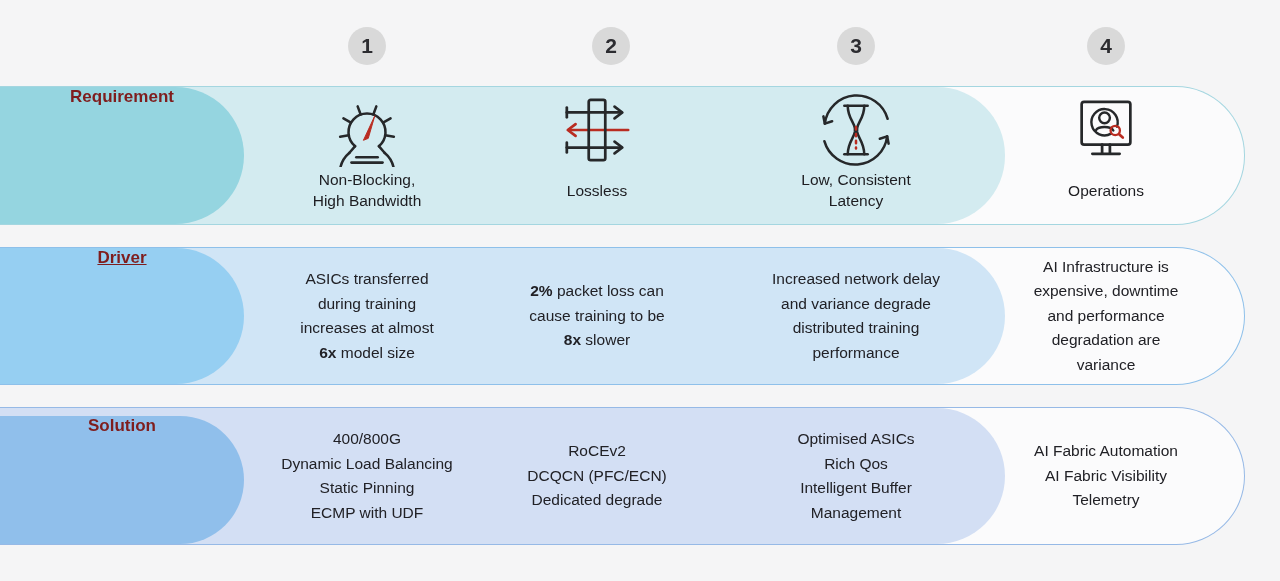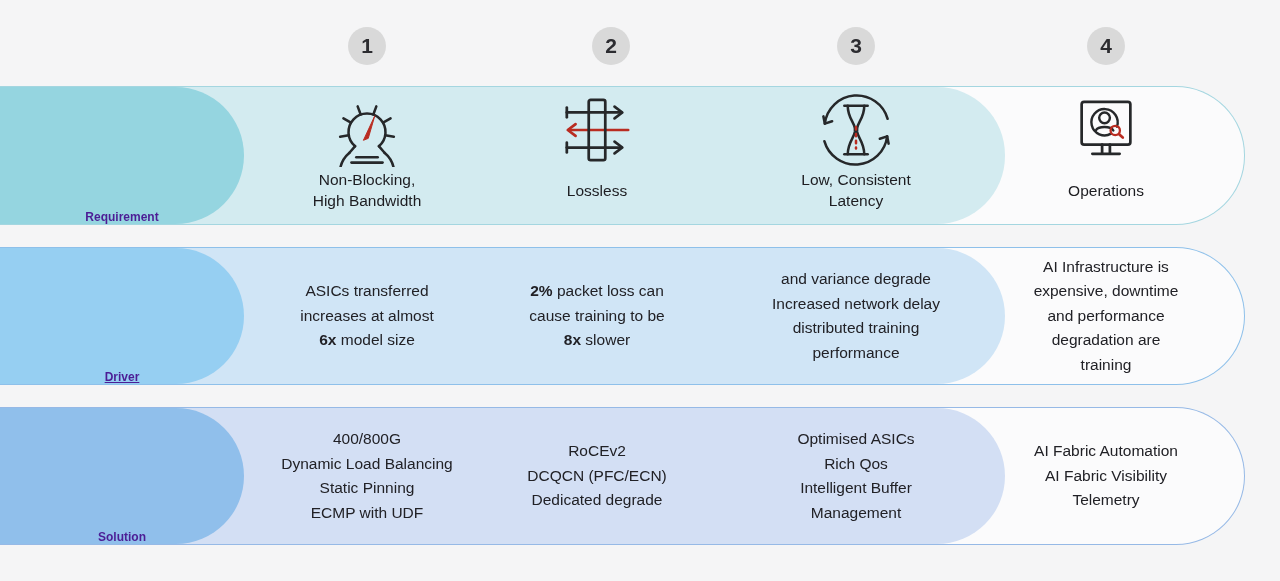--- a/index.html
+++ b/index.html
@@ -31,32 +31,32 @@
     background:#fbfbfc;
     overflow:hidden;
   }
   .pill .fill{
     position:absolute;left:0;top:0;bottom:0;width:1005px;
     border-radius:0 68px 68px 0;
   }
   .pill .cap{
     position:absolute;left:0;top:0;bottom:0;width:244px;
     border-radius:0 70px 70px 0;
-    display:flex;align-items:flex-end;justify-content:center;
-    font-size:12px;font-weight:600;color:#4c1d95;
+    display:flex;align-items:flex-start;justify-content:center;
+    font-size:17px;font-weight:600;color:#7f1d1d;
   }
   .row-requirement .pill{top:86px;height:137px;border-color:#a4d6e0;}
   .row-requirement .fill{background:#d3ebf0;}
   .row-requirement .cap{background:#95d5e0;}
   .row-driver .pill{top:247px;height:136px;border-color:#8ec0ea;}
   .row-driver .fill{background:#d0e5f6;}
   .row-driver .cap{background:#96cff2;text-decoration:underline;}
   .row-solution .pill{top:407px;height:136px;border-color:#96b9e6;}
   .row-solution .fill{background:#d3dff4;}
-  .row-solution .cap{background:#90bfeb;}
+  .row-solution .cap{background:#90bfeb;margin-top:8px;}
 
   
   .col{
     position:absolute;top:0;bottom:0;
     display:flex;flex-direction:column;align-items:center;justify-content:center;
     text-align:center;color:#212126;
   }
   .col.c1{left:247px;width:240px}
   .col.c2{left:477px;width:240px}
   .col.c3{left:726px;width:260px}
@@ -190,49 +190,50 @@
     </div>
   </section>
 
   <section class="row-driver">
     <div class="pill">
       <div class="fill"></div>
 
       <div class="col c1">
         <p class="txt">
           <span class="line">ASICs transferred</span>
+          <span class="line">during training</span>
           <span class="line">increases at almost</span>
           <span class="line"><b>6x</b><span> model size</span></span>
         </p>
       </div>
 
       <div class="col c2">
         <p class="txt">
           <span class="line"><b>2%</b><span> packet loss can</span></span>
           <span class="line">cause training to be</span>
           <span class="line"><b>8x</b><span> slower</span></span>
         </p>
       </div>
 
       <div class="col c3">
         <p class="txt">
+          <span class="line">Increased network delay</span>
           <span class="line">and variance degrade</span>
-          <span class="line">Increased network delay</span>
           <span class="line">distributed training</span>
           <span class="line">performance</span>
         </p>
       </div>
 
       <div class="col c4">
         <p class="txt">
           <span class="line">AI Infrastructure is</span>
           <span class="line">expensive, downtime</span>
           <span class="line">and performance</span>
           <span class="line">degradation are</span>
-          <span class="line">training</span>
+          <span class="line">variance</span>
         </p>
       </div>
 
       <div class="cap">
         <span>Driver</span>
       </div>
     </div>
   </section>
 
   <section class="row-solution">

